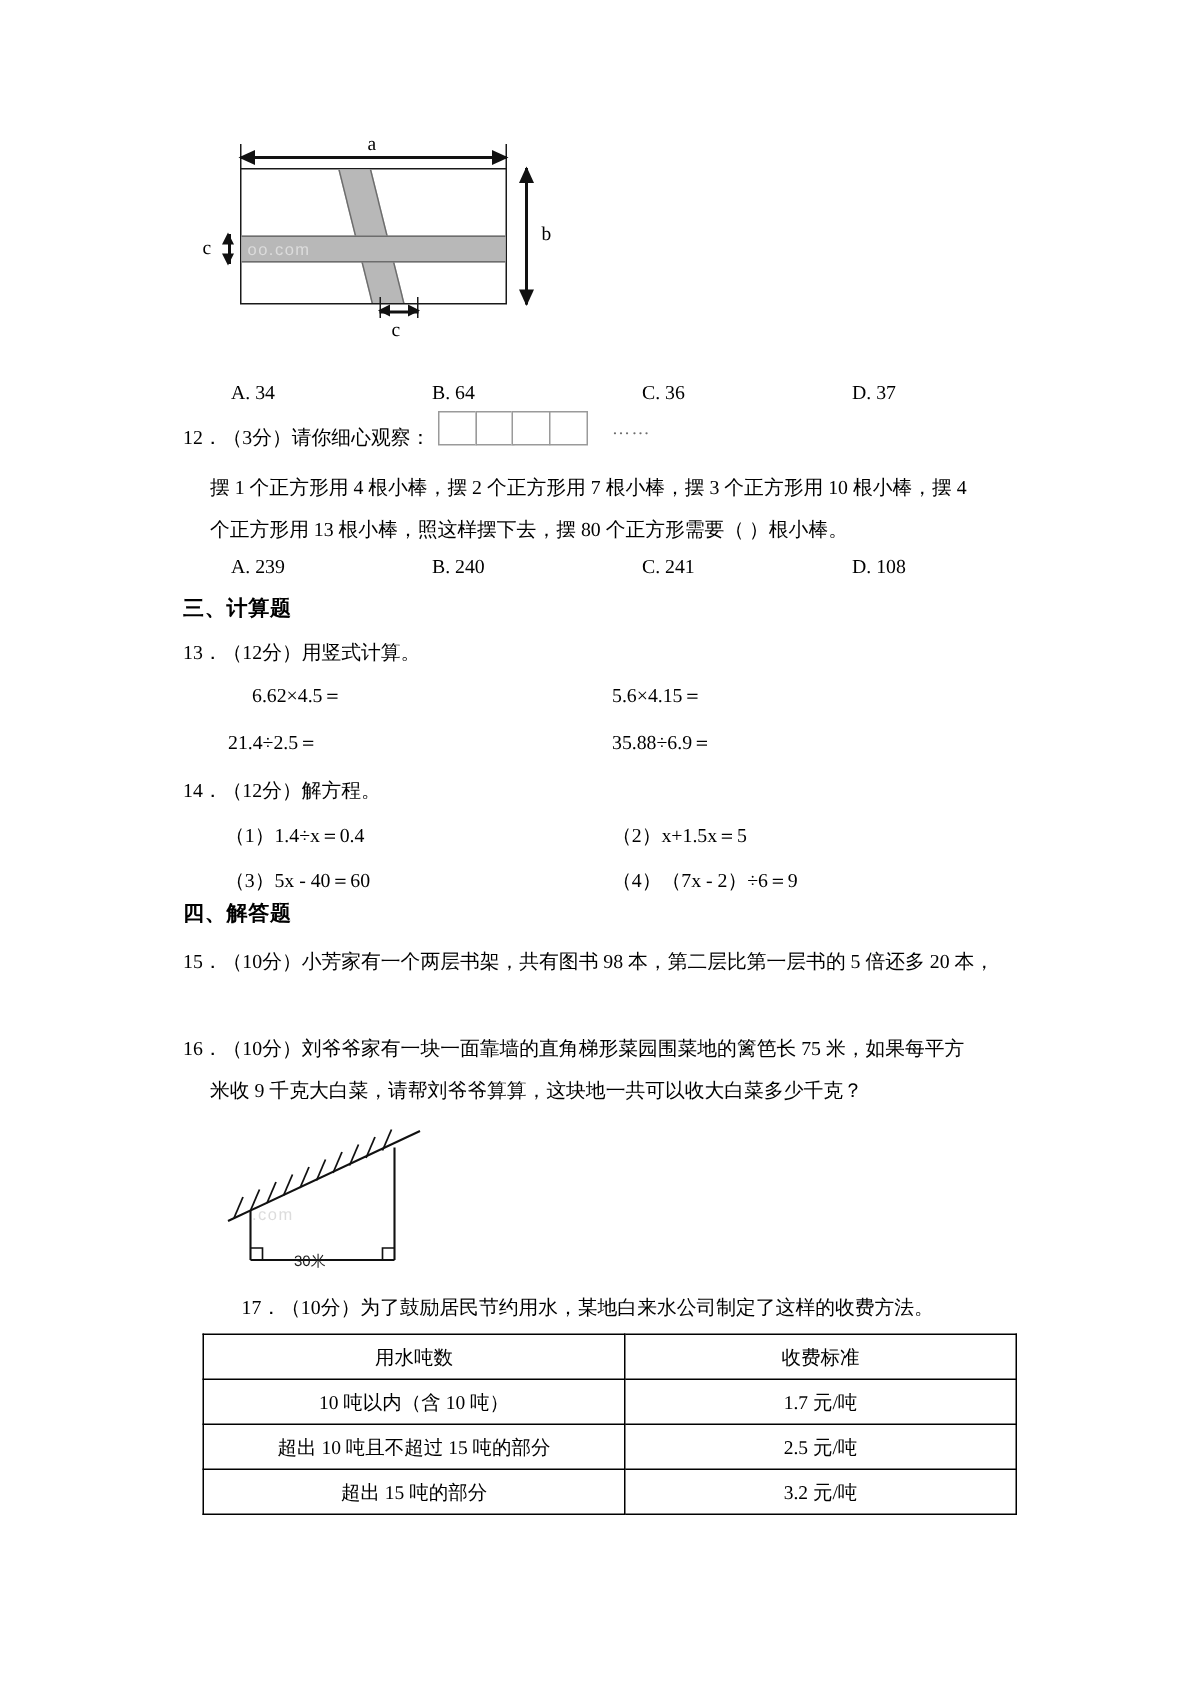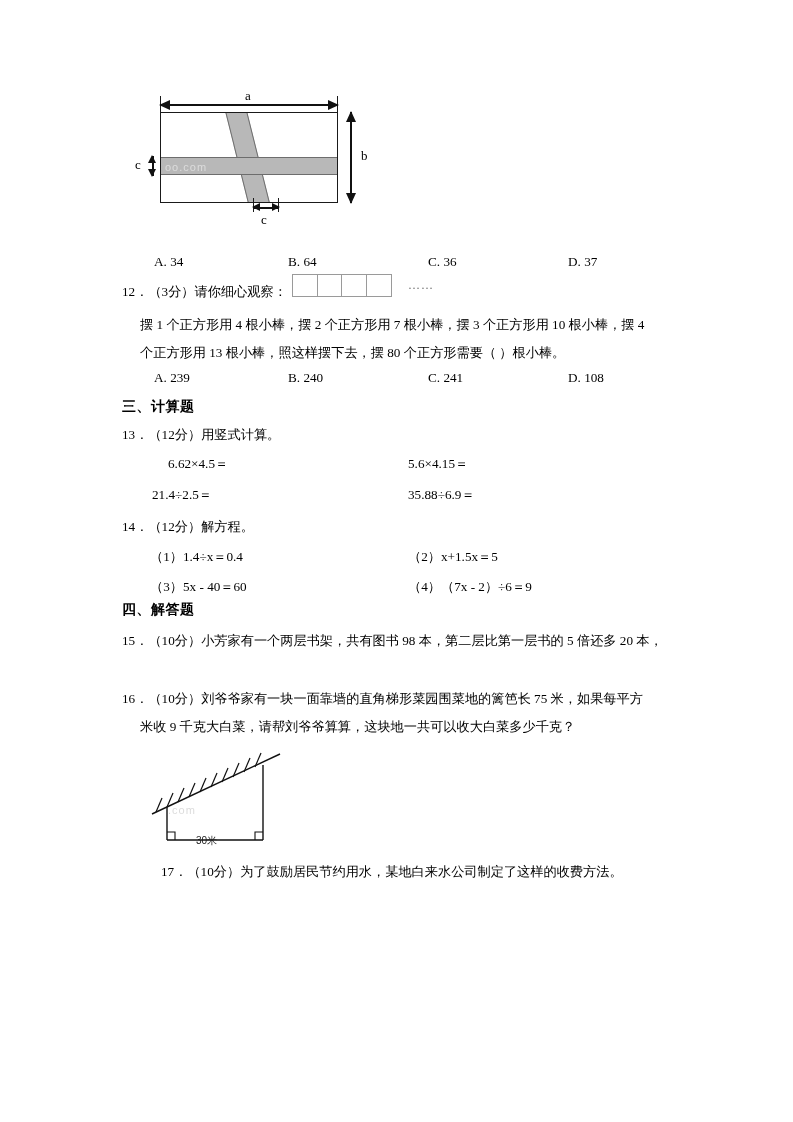--- a/index.html
+++ b/index.html
@@ -459,14 +459,34 @@
 
       <polyline points="17,80 25,80 25,88" fill="none" stroke="#111" stroke-width="1.1"></polyline>
       <polyline points="113,80 105,80 105,88" fill="none" stroke="#111" stroke-width="1.1"></polyline>
     </svg>
     <span class="wm" style="left:18px; top:52px;">.com</span>
     <div class="lbl30">30米</div>
   </div>
 
   <div class="qline" style="left:122px; top:858px;margin-left:39px;">17．（10分）为了鼓励居民节约用水，某地白来水公司制定了这样的收费方法。</div>
 
+  <table class="ptable">
+    <tbody>
+      <tr>
+        <td class="c1">用水吨数</td>
+        <td class="c2">收费标准</td>
+      </tr>
+      <tr>
+        <td class="c1">10 吨以内（含 10 吨）</td>
+        <td class="c2">1.7 元/吨</td>
+      </tr>
+      <tr>
+        <td class="c1">超出 10 吨且不超过 15 吨的部分</td>
+        <td class="c2">2.5 元/吨</td>
+      </tr>
+      <tr>
+        <td class="c1">超出 15 吨的部分</td>
+        <td class="c2">3.2 元/吨</td>
+      </tr>
+    </tbody>
+  </table>
 
 </div>
 
 </body></html>

